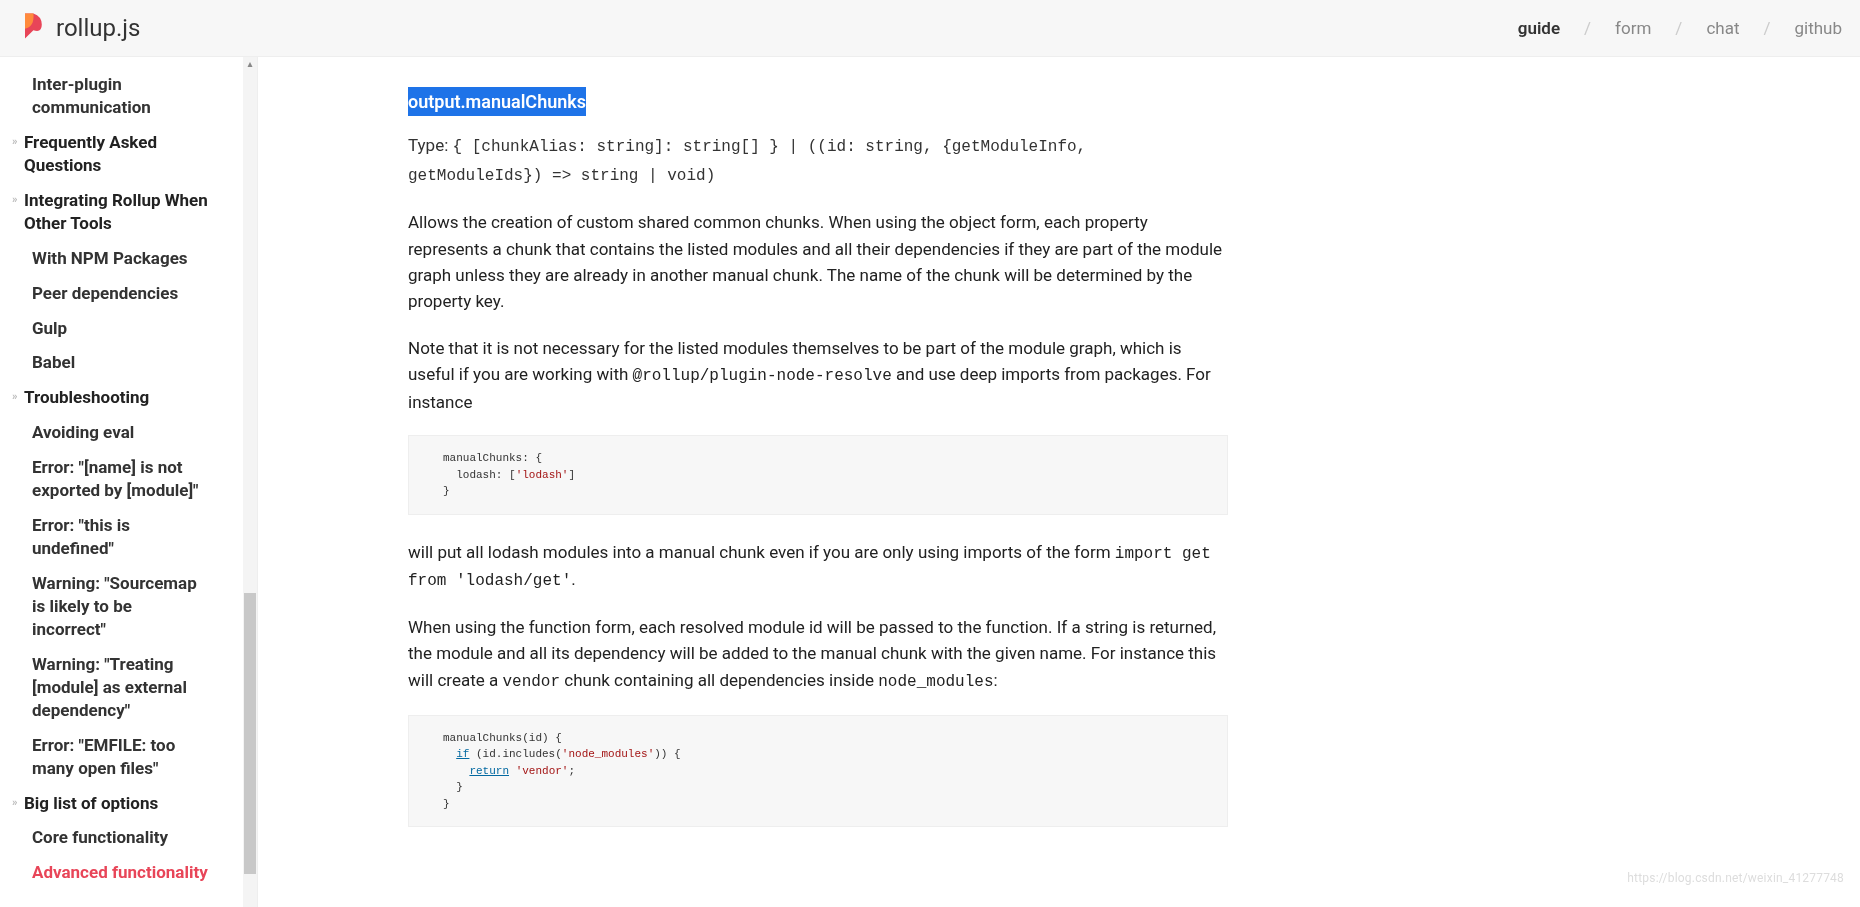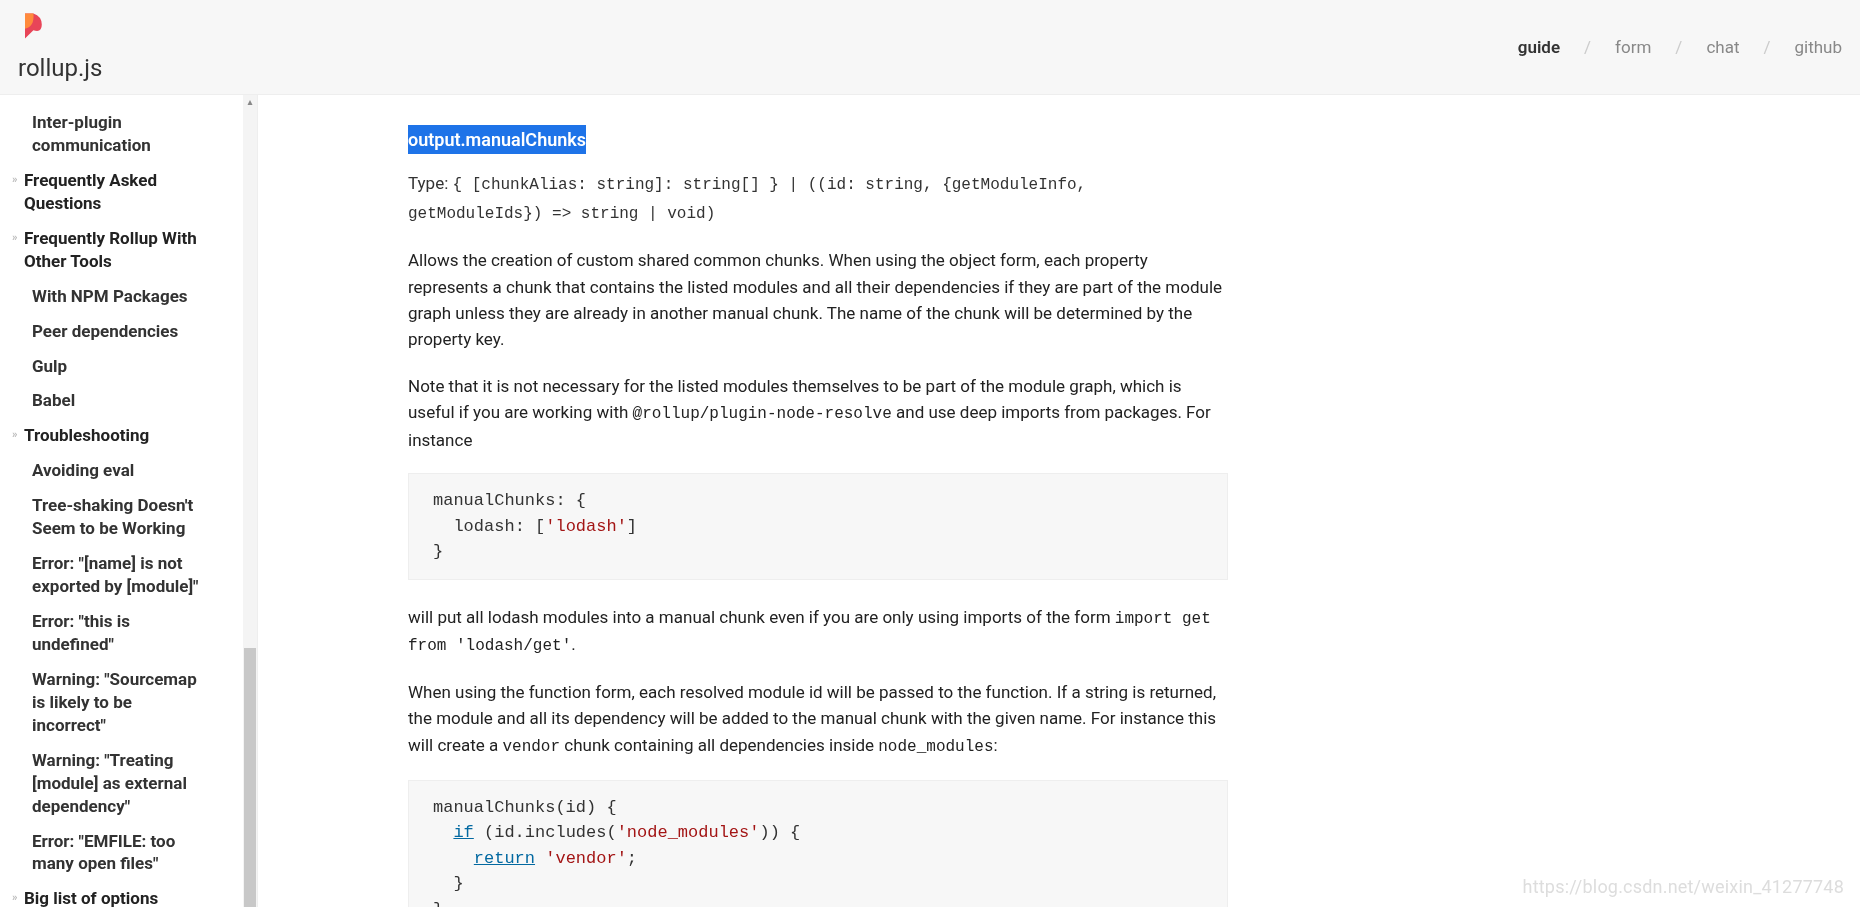--- a/index.html
+++ b/index.html
@@ -1,18 +1,18 @@
 <!DOCTYPE html>
 <html><head>
 <meta charset="utf-8">
 <style>
 * { margin: 0; padding: 0; box-sizing: border-box; }
 body { font-family: -apple-system, BlinkMacSystemFont, "Segoe UI", Roboto, Helvetica, Arial, sans-serif; background: #fff; color: #333; font-size: 16px; }
 .header { display: flex; align-items: center; justify-content: space-between; padding: 12px 18px; border-bottom: 1px solid #eee; background: #f7f7f7; }
-.brand { display: flex; align-items: flex-start; gap: 10px; flex-direction: column; }
+.brand { display: flex; align-items: center; gap: 10px; }
 .brand svg { width: 28px; height: 28px; }
 .brand-name { font-size: 24px; font-weight: 400; color: #333; }
 .header-nav { display: flex; gap: 22px; align-items: center; color: #aaa; font-size: 17px; }
 .header-nav a { color: #888; text-decoration: none; }
 .header-nav a.active { color: #333; font-weight: 600; }
 .header-nav .sep { color: #ccc; margin: 0 2px; }
 .layout { display: flex; }
 .sidebar { width: 258px; flex-shrink: 0; border-right: 1px solid #eee; padding: 10px 0 20px 0; position: relative; }
 .sidebar-scroll { height: calc(100vh - 58px); overflow-y: auto; }
 .nav-item { display: flex; align-items: flex-start; padding: 6px 20px 6px 12px; font-size: 17px; line-height: 1.35; cursor: pointer; }
@@ -22,26 +22,26 @@
 .nav-item.sub.active { color: #e84558; }
 .scrollbar-track { position: absolute; right: 0; top: 0; width: 14px; height: 100%; background: #f4f4f4; }
 .scrollbar-thumb { position: absolute; right: 1px; width: 12px; background: #c8c8c8; border-radius: 0; }
 .scrollbar-arrow { position: absolute; right: 0; width: 14px; height: 14px; font-size: 10px; text-align: center; line-height: 14px; color: #888; }
 .content { flex: 1; padding: 30px 80px 40px 150px; max-width: 1260px; }
 .article { max-width: 820px; }
 h4.option-title { display: inline-block; background: #1e73e8; color: #fff; padding: 4px 0; font-size: 18px; font-weight: 600; margin-bottom: 16px; }
 .type-line { font-size: 17px; line-height: 1.6; margin-bottom: 20px; }
 code.inline, .code-text { font-family: Consolas, Monaco, 'Courier New', monospace; font-size: 16px; }
 p { font-size: 17px; line-height: 1.55; margin-bottom: 20px; color: #222; }
-pre { background: #f7f7f7; border: 1px solid #eee; padding: 14px 24px; font-family: Consolas, Monaco, 'Courier New', monospace; font-size: 17px; line-height: 1.5; margin-bottom: 24px; overflow-x: auto; }
+pre { background: #f7f7f7; border: 1px solid #eee; padding: 14px 34px; font-family: Consolas, Monaco, 'Courier New', monospace; font-size: 11px; line-height: 1.5; margin-bottom: 24px; overflow-x: auto; }
 .tok-key { color: #333; }
 .tok-str { color: #a31515; }
 .tok-kw { color: #0369a1; text-decoration: underline; }
 .tok-fn { color: #333; }
-.watermark { position: fixed; bottom: 10px; right: 16px; color: #ddd; font-size: 18px; pointer-events: none; letter-spacing: 0.2px; }
+.watermark { position: fixed; bottom: 22px; right: 16px; color: #ddd; font-size: 12px; pointer-events: none; letter-spacing: 0.2px; }
 </style>
 </head>
 <body>
 
 <div class="header">
   <div class="brand">
     <span>
       <svg viewBox="0 0 100 100">
           <path d="M25 5 L25 95 L55 65 Q85 75 85 45 Q85 15 55 5 Z" fill="#e84558"></path>
           <path d="M25 5 L25 60 Q60 50 55 5 Z" fill="#ff8a3c"></path>
@@ -65,43 +65,40 @@
     <div class="sidebar-scroll" id="sidebar-list">
         <div class="nav-item sub">
           <span>Inter-plugin communication</span>
         </div>
         <div class="nav-item section">
           <span class="chev">»</span>
           <span>Frequently Asked Questions</span>
         </div>
         <div class="nav-item section">
           <span class="chev">»</span>
-          <span>Frequently Rollup With Other Tools</span>
+          <span>Integrating Rollup When Other Tools</span>
         </div>
         <div class="nav-item sub">
           <span>With NPM Packages</span>
         </div>
         <div class="nav-item sub">
           <span>Peer dependencies</span>
         </div>
         <div class="nav-item sub">
           <span>Gulp</span>
         </div>
         <div class="nav-item sub">
           <span>Babel</span>
         </div>
         <div class="nav-item section">
           <span class="chev">»</span>
           <span>Troubleshooting</span>
         </div>
         <div class="nav-item sub">
           <span>Avoiding eval</span>
-        </div>
-        <div class="nav-item sub">
-          <span>Tree-shaking Doesn't Seem to be Working</span>
         </div>
         <div class="nav-item sub">
           <span>Error: "[name] is not exported by [module]"</span>
         </div>
         <div class="nav-item sub">
           <span>Error: "this is undefined"</span>
         </div>
         <div class="nav-item sub">
           <span>Warning: "Sourcemap is likely to be incorrect"</span>
         </div>

